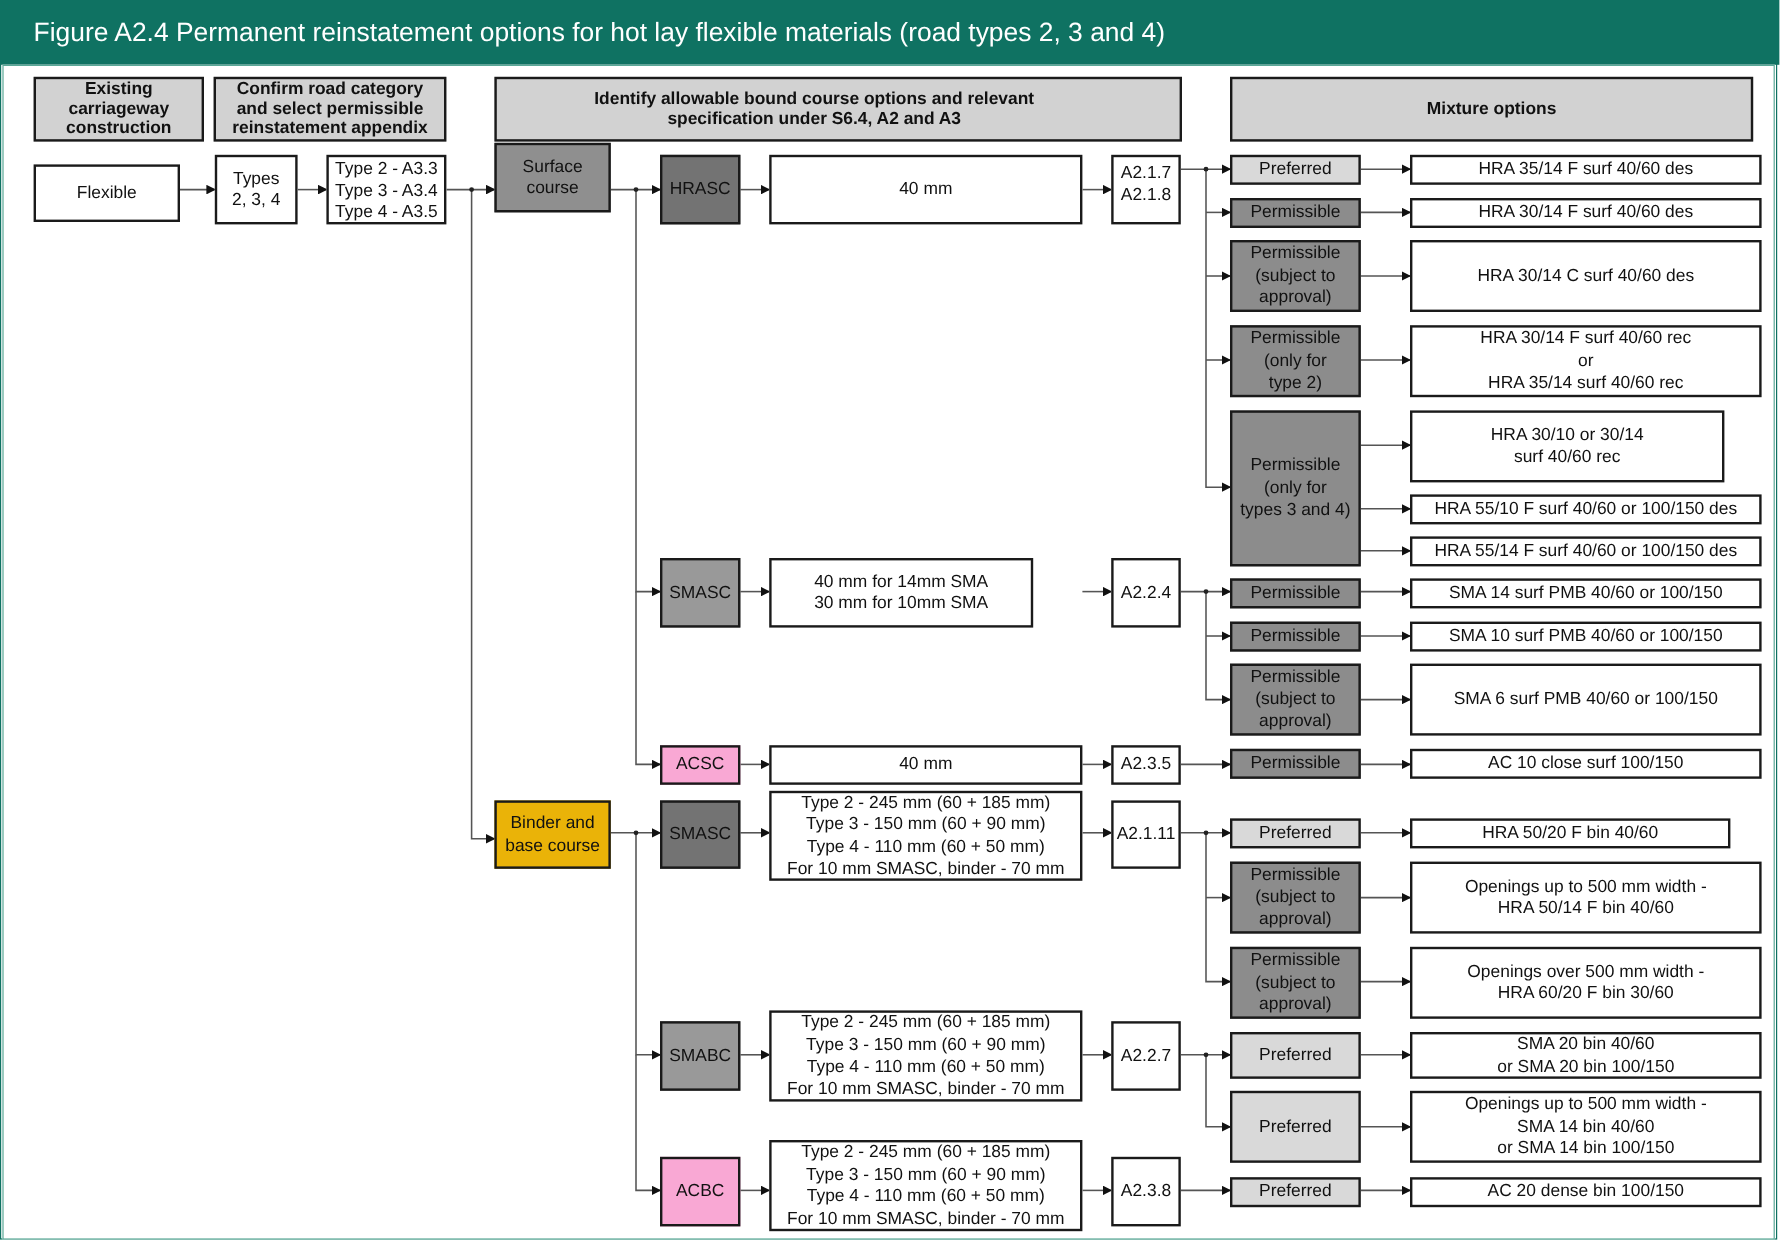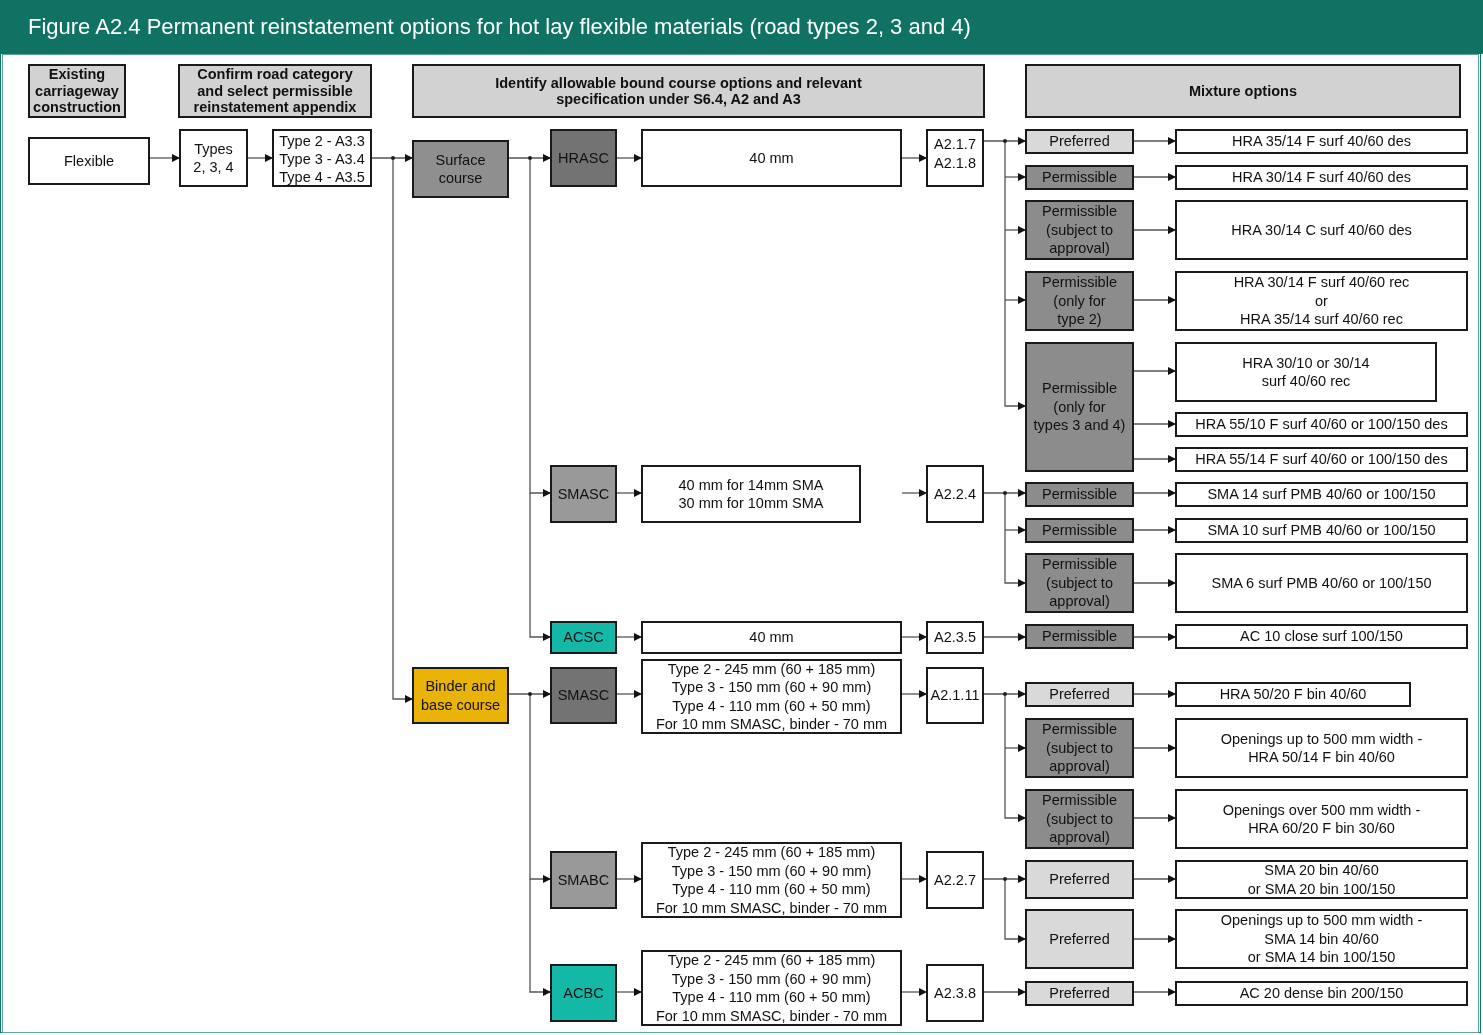--- a/index.html
+++ b/index.html
@@ -6,21 +6,21 @@
   body { width:1483px; height:1035px; position:relative; overflow:hidden; font-family:"Liberation Sans", sans-serif; }
   .frame { position:absolute; left:0; top:0; width:1481px; height:1033px; border:1px solid #0f7262; box-sizing:border-box; }
   .titlebar { position:absolute; left:0; top:0; width:1483px; height:54px; background:#0f7262; color:#fff; font-size:22px; line-height:54px; padding-left:28px; box-sizing:border-box; }
   .inner { position:absolute; left:2px; top:54px; width:1477px; height:979px; border:1px solid #5aa897; box-sizing:border-box; background:#fff; }
   .box { position:absolute; box-sizing:border-box; border:2px solid #1a1a1a; display:flex; align-items:center; justify-content:center; text-align:center; font-size:14.5px; line-height:18.5px; color:#111; white-space:pre-line; }
   .hdr { background:#d2d2d2; font-weight:bold; font-size:14.5px; line-height:16.5px; }
   .white { background:#fff; }
   .c-surface { background:#8f8f8f; }
   .c-dark { background:#737373; }
   .c-mid { background:#999999; }
-  .c-light { background:#14b8a6; }
+  .c-light { background:#f9a8d4; }
   .c-binder { background:#eab308; }
   .c-pref { background:#d9d9d9; }
   .c-perm { background:#8c8c8c; }
   svg.links { position:absolute; left:0; top:0; width:1483px; height:1035px; pointer-events:none; }
   .dot { position:absolute; width:4px; height:4px; background:#222; border-radius:50%; }
 </style>
 </head>
 <body>
 
 <div class="frame"></div>
@@ -104,39 +104,39 @@
 </svg>
 
 <div class="dot" style="left:391px;top:156px"></div>
 <div class="dot" style="left:528px;top:156px"></div>
 <div class="dot" style="left:528px;top:692px"></div>
 <div class="dot" style="left:1003px;top:139px"></div>
 <div class="dot" style="left:1003px;top:491px"></div>
 <div class="dot" style="left:1003px;top:692px"></div>
 <div class="dot" style="left:1003px;top:877px"></div>
 
-<div class="box hdr" style="left:28px;top:64px;width:98px;height:54px">Existing
+<div class="box hdr" style="left:28px;top:64px;width:142px;height:54px">Existing
 carriageway
 construction</div>
 <div class="box hdr" style="left:178px;top:64px;width:194px;height:54px">Confirm road category
 and select permissible
 reinstatement appendix</div>
 <div class="box hdr" style="left:412px;top:64px;width:573px;height:54px;flex-direction:column">
   <span style="display:block;margin-left:-40px">Identify allowable bound course options and relevant</span>
   <span style="display:block;margin-left:-40px">specification under S6.4, A2 and A3</span>
 </div>
 <div class="box hdr" style="left:1025px;top:64px;width:436px;height:54px">Mixture options</div>
 
 <div class="box white" style="left:28px;top:137px;width:122px;height:48px">Flexible</div>
 <div class="box white" style="left:179px;top:129px;width:69px;height:58px">Types
 2, 3, 4</div>
 <div class="box white" style="left:272px;top:129px;width:100px;height:58px;line-height:18px;padding-top:2px">Type 2 - A3.3
 Type 3 - A3.4
 Type 4 - A3.5</div>
-<div class="box c-surface" style="left:412px;top:140px;width:97px;height:58px">Surface
+<div class="box c-surface" style="left:412px;top:119px;width:97px;height:58px">Surface
 course</div>
 <div class="box c-binder" style="left:412px;top:667px;width:97px;height:57px">Binder and
 base course</div>
 
 <div class="box c-dark" style="left:550px;top:129px;width:67px;height:58px">HRASC</div>
 <div class="box c-mid" style="left:550px;top:465px;width:67px;height:58px">SMASC</div>
 <div class="box c-light" style="left:550px;top:621px;width:67px;height:33px">ACSC</div>
 <div class="box c-dark" style="left:550px;top:667px;width:67px;height:57px">SMASC</div>
 <div class="box c-mid" style="left:550px;top:851px;width:67px;height:58px">SMABC</div>
 <div class="box c-light" style="left:550px;top:964px;width:67px;height:58px">ACBC</div>
@@ -201,23 +201,23 @@
 or
 HRA 35/14 surf 40/60 rec</div>
 <div class="box white" style="left:1175px;top:342px;width:262px;height:60px">HRA 30/10 or 30/14
 surf 40/60 rec</div>
 <div class="box white" style="left:1175px;top:412px;width:293px;height:25px">HRA 55/10 F surf 40/60 or 100/150 des</div>
 <div class="box white" style="left:1175px;top:447px;width:293px;height:25px">HRA 55/14 F surf 40/60  or 100/150 des</div>
 <div class="box white" style="left:1175px;top:482px;width:293px;height:25px">SMA 14 surf PMB  40/60 or 100/150</div>
 <div class="box white" style="left:1175px;top:518px;width:293px;height:25px">SMA 10 surf PMB  40/60 or 100/150</div>
 <div class="box white" style="left:1175px;top:553px;width:293px;height:60px">SMA 6 surf PMB  40/60 or 100/150</div>
 <div class="box white" style="left:1175px;top:624px;width:293px;height:25px">AC 10 close surf 100/150</div>
-<div class="box white" style="left:1175px;top:682px;width:236px;height:25px">HRA 50/20 F bin 40/60</div>
+<div class="box white" style="left:1175px;top:682px;width:267px;height:25px">HRA 50/20 F bin 40/60</div>
 <div class="box white" style="left:1175px;top:718px;width:293px;height:60px">Openings up to 500 mm width -
 HRA 50/14 F bin 40/60</div>
 <div class="box white" style="left:1175px;top:789px;width:293px;height:60px">Openings over 500 mm width -
 HRA 60/20 F bin 30/60</div>
 <div class="box white" style="left:1175px;top:860px;width:293px;height:39px">SMA 20 bin 40/60
 or SMA 20 bin 100/150</div>
 <div class="box white" style="left:1175px;top:909px;width:293px;height:60px">Openings up to 500 mm width -
 SMA 14 bin 40/60
 or SMA 14 bin 100/150</div>
-<div class="box white" style="left:1175px;top:981px;width:293px;height:25px">AC 20 dense bin 200/150</div>
+<div class="box white" style="left:1175px;top:981px;width:293px;height:25px">AC 20 dense bin 100/150</div>
 
 </body></html>

